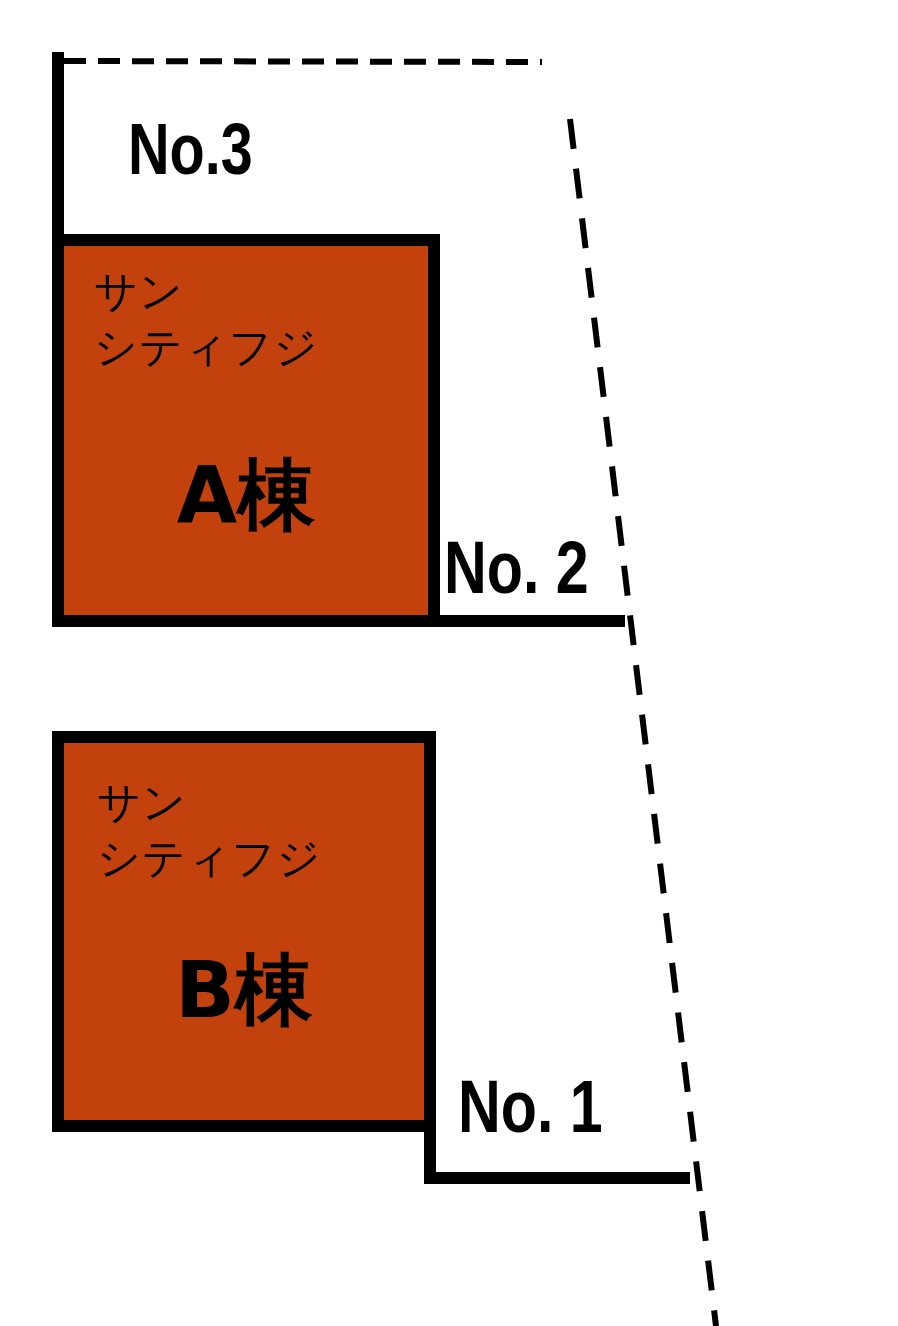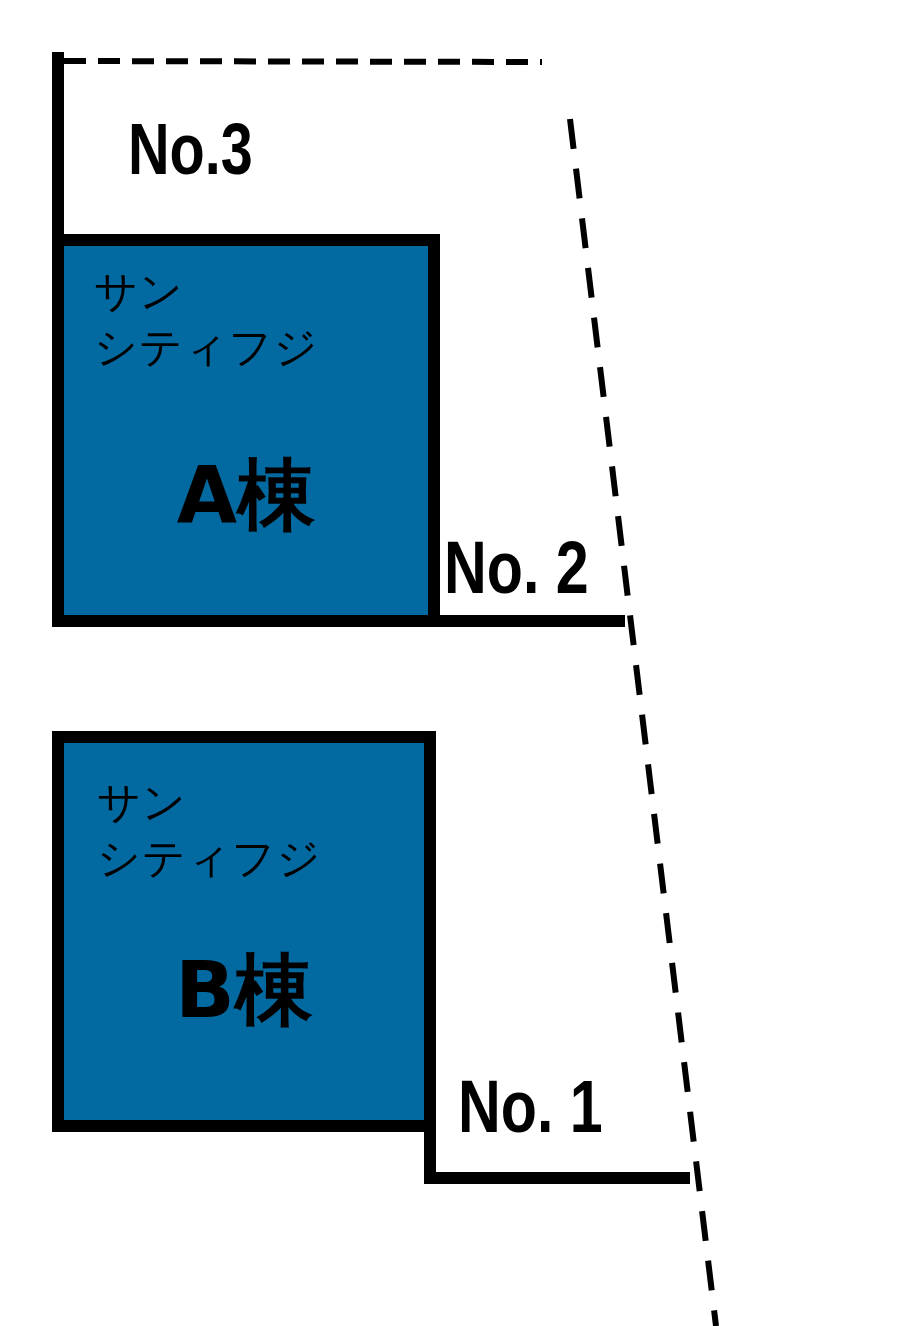--- a/index.html
+++ b/index.html
@@ -23,21 +23,21 @@
     left: 0;
     top: 0;
     width: 898px;
     height: 1326px;
   }
 
   
   .building {
     position: absolute;
     box-sizing: border-box;
-    background: #0369a1;
+    background: #c2410c;
     border: 12px solid #000000;
   }
   #building-a {
     left: 52px;
     top: 234px;
     width: 388px;
     height: 393px;
   }
   #building-b {
     left: 52px;

